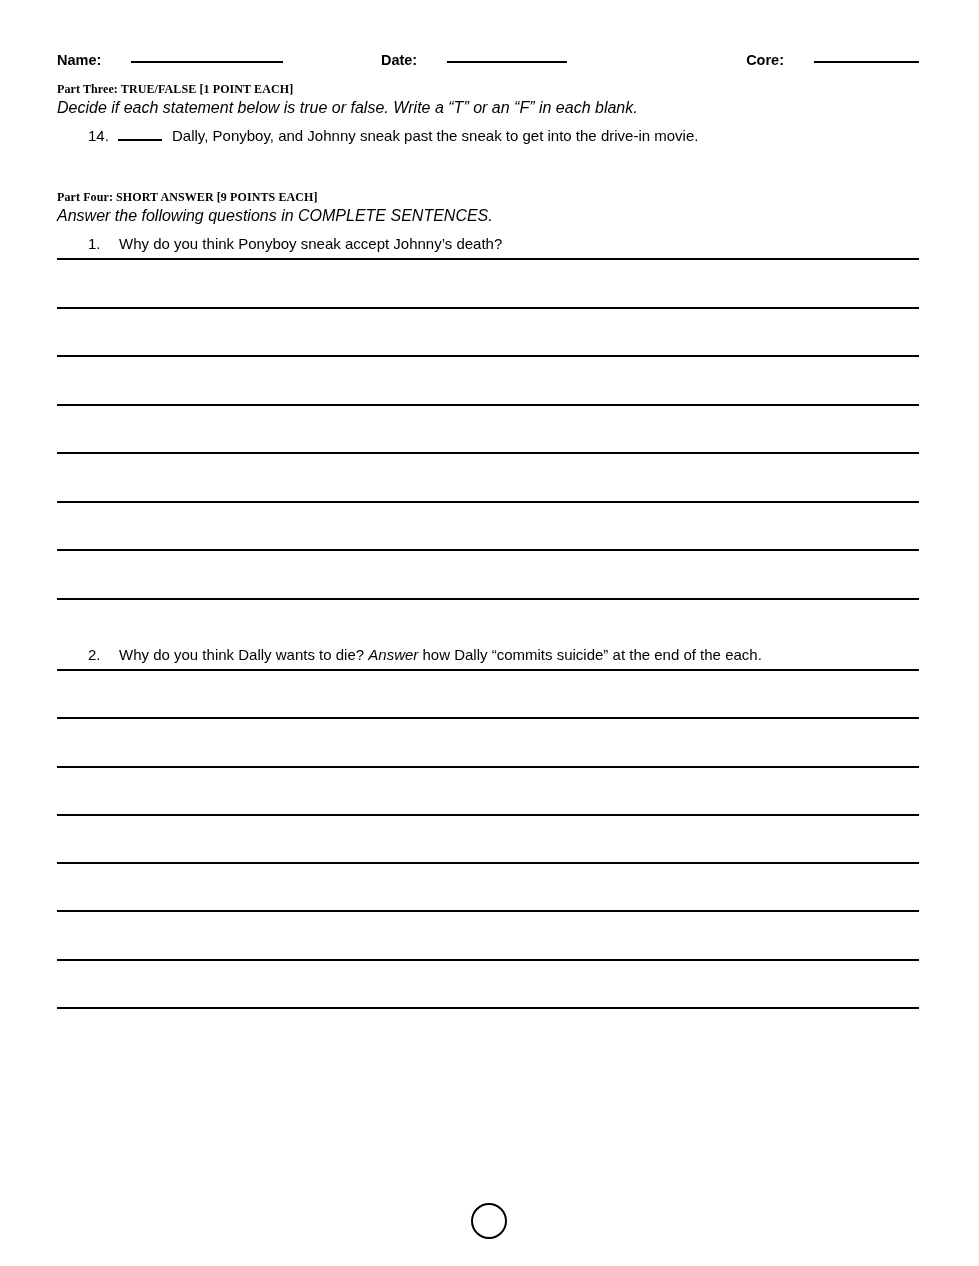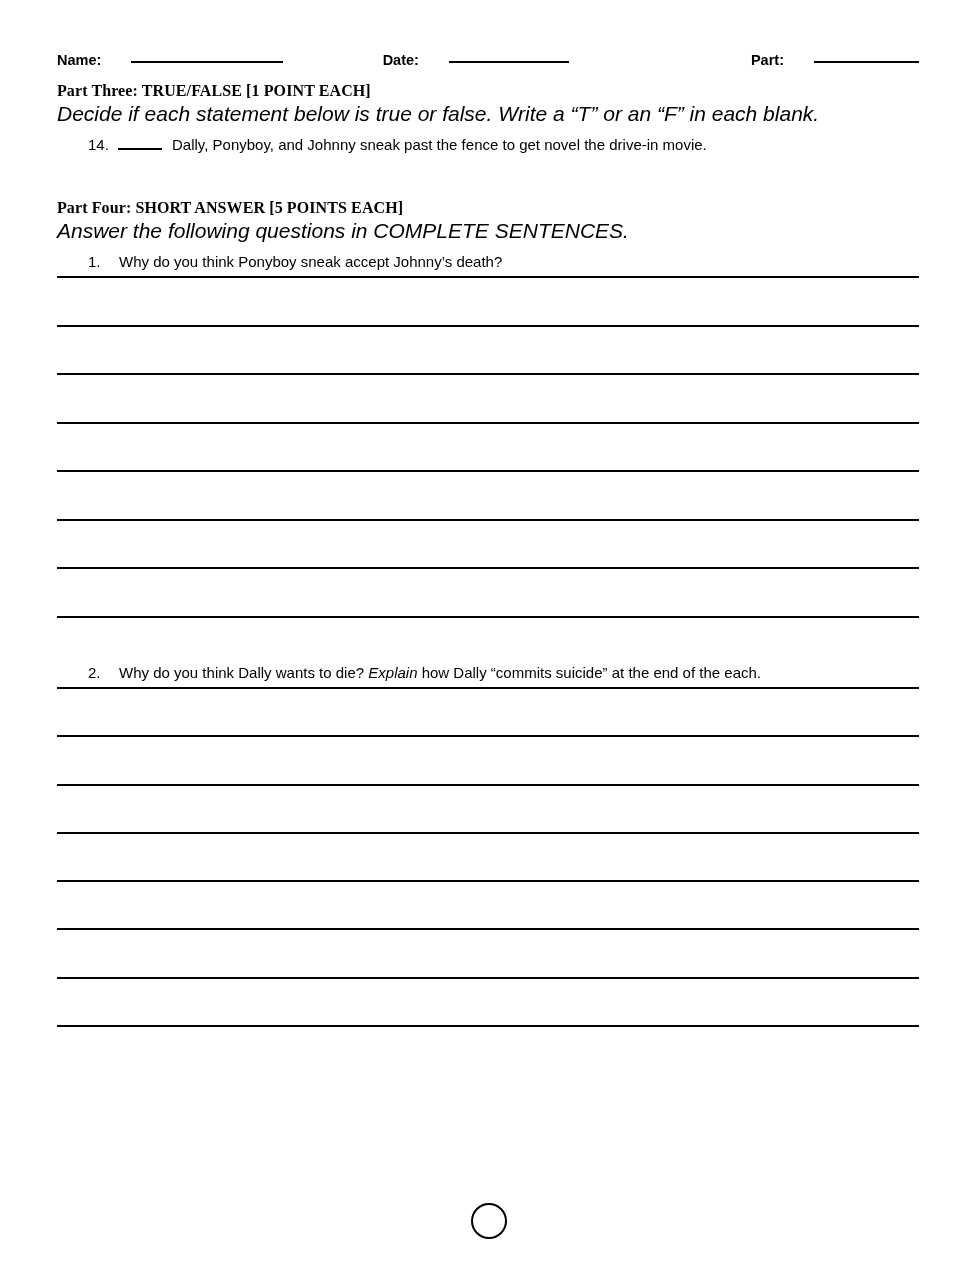--- a/index.html
+++ b/index.html
@@ -50,26 +50,26 @@
   .hdr-name  { width: 152px; }
   .hdr-date  { width: 120px; }
   .hdr-core  { width: 105px; }
   .sp-a { width: 108px; }
   .sp-b { width: 198px; }
 
   
   .part-title {
     font-family: "Liberation Serif", serif;
     font-weight: bold;
-    font-size: 16px;
+    font-size: 12px;
     margin: 0 0 2px 0;
     letter-spacing: .1px;
   }
   .part-sub {
-    font-size: 21px;
+    font-size: 16px;
     font-style: italic;
     margin: 0 0 10px 0;
   }
 
   
   .tf-list { margin: 0; padding: 0; list-style: none; }
   .tf-item {
     display: flex;
     align-items: flex-end;
     font-size: 15px;
@@ -134,39 +134,39 @@
         <span class="hdr-label">Name:</span>
         <span class="hdr-rule hdr-name"></span>
       </span>
       <span class="sp-a"></span>
       <span class="hdr-field">
         <span class="hdr-label">Date:</span>
         <span class="hdr-rule hdr-date"></span>
       </span>
       <span class="sp-b"></span>
       <span class="hdr-field">
-        <span class="hdr-label">Part:</span>
+        <span class="hdr-label">Core:</span>
         <span class="hdr-rule hdr-core"></span>
       </span>
     </div>
 
     <div class="part-title">Part Three: TRUE/FALSE [1 POINT EACH]</div>
     <div class="part-sub">Decide if each statement below is true or false. Write a “T” or an “F” in each blank.</div>
 
     <ul class="tf-list">
       <li class="tf-item">
         <span class="tf-num">14.</span>
         <span class="tf-blank"></span>
-        <span class="tf-text">Dally, Ponyboy, and Johnny sneak past the fence to get novel the drive-in movie.</span>
+        <span class="tf-text">Dally, Ponyboy, and Johnny sneak past the sneak to get into the drive-in movie.</span>
       </li>
     </ul>
 
     <div class="gap-1"></div>
 
-    <div class="part-title">Part Four: SHORT ANSWER [5 POINTS EACH]</div>
+    <div class="part-title">Part Four: SHORT ANSWER [9 POINTS EACH]</div>
     <div class="part-sub">Answer the following questions in COMPLETE SENTENCES.</div>
 
     <div class="sa-q">
       <span class="sa-num">1.</span>
       <span class="sa-text">Why do you think Ponyboy sneak accept Johnny’s death?</span>
     </div>
 
     <div class="lines">
       <div class="answer-line"></div>
       <div class="answer-line"></div>
@@ -174,21 +174,21 @@
       <div class="answer-line"></div>
       <div class="answer-line"></div>
       <div class="answer-line"></div>
       <div class="answer-line"></div>
       <div class="answer-line"></div>
     </div>
 
     <div class="q2-wrap">
       <div class="sa-q">
         <span class="sa-num">2.</span>
-        <span class="sa-text"><span>Why do you think Dally wants to die? </span><i>Explain</i><span> how Dally “commits suicide” at the end of the each.</span></span>
+        <span class="sa-text"><span>Why do you think Dally wants to die? </span><i>Answer</i><span> how Dally “commits suicide” at the end of the each.</span></span>
       </div>
 
       <div class="lines second">
         <div class="answer-line"></div>
         <div class="answer-line"></div>
         <div class="answer-line"></div>
         <div class="answer-line"></div>
         <div class="answer-line"></div>
         <div class="answer-line"></div>
         <div class="answer-line"></div>

